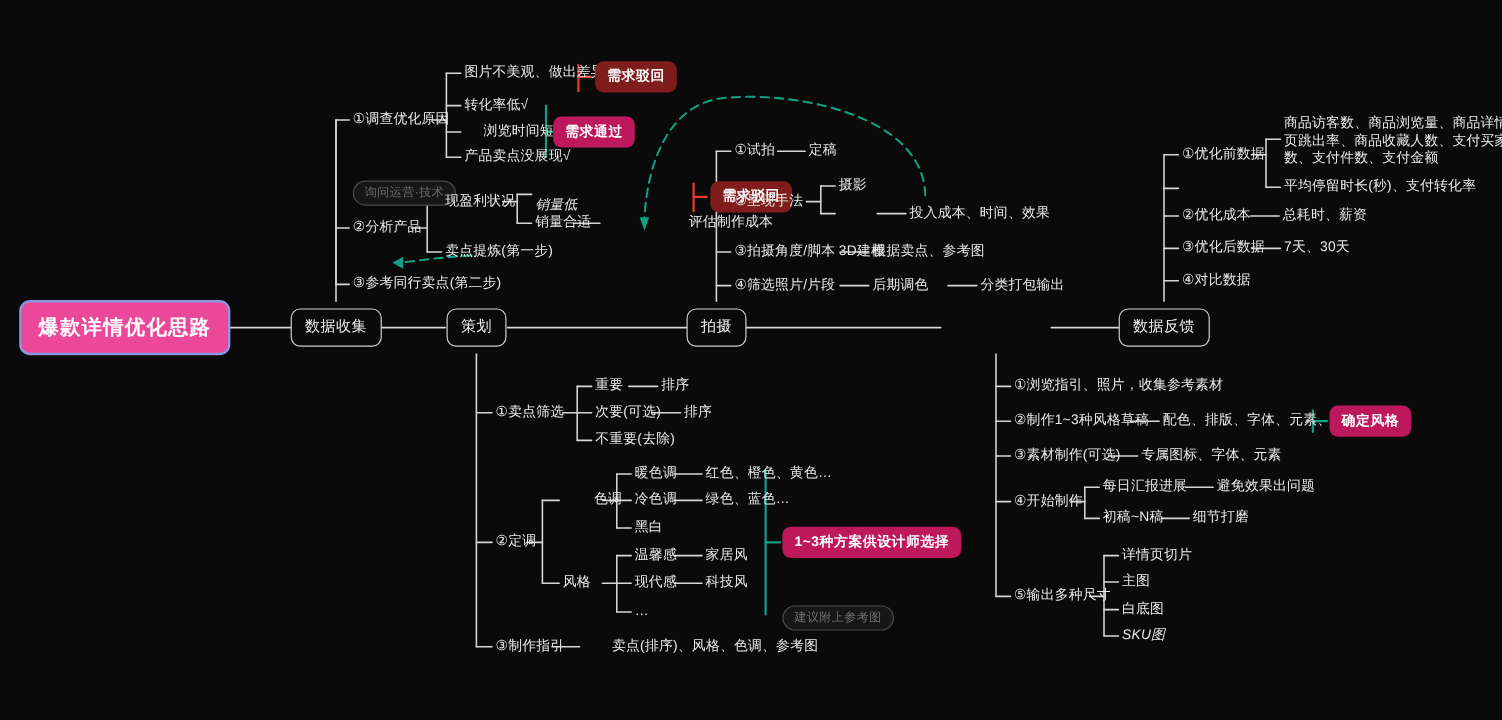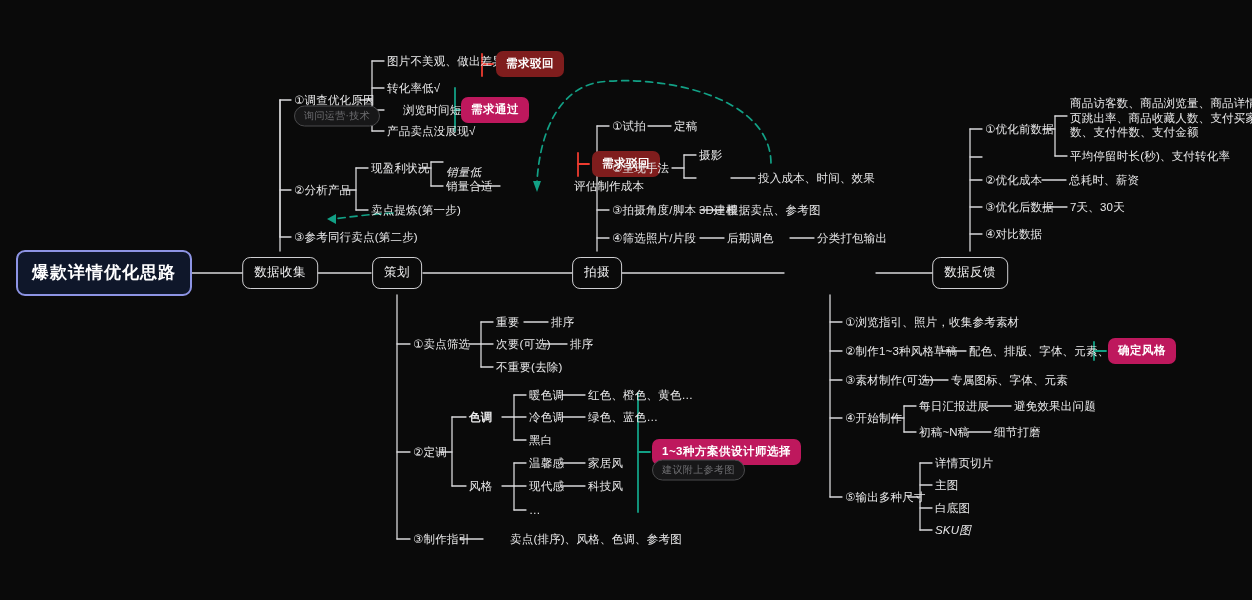--- a/index.html
+++ b/index.html
@@ -23,21 +23,21 @@
     font-size:11.5px;
     line-height:15px;
     white-space:nowrap;
     letter-spacing:.2px;
   }
   .nd.mid{transform:translateY(-50%);}
 
   
   .root{
     position:absolute;
-    background:#0f172a;
+    background:#ec4899;
     border:2px solid #8d94e4;
     border-radius:9px;
     color:#ffffff;
     font-size:17px;
     font-weight:bold;
     letter-spacing:1px;
     padding:9px 14px 10px 14px;
     transform:translateY(-50%);
     white-space:nowrap;
   }
@@ -76,20 +76,21 @@
     position:absolute;
     border:1px solid #4a4a4c;
     border-radius:11px;
     color:#6e6e71;
     background:#171718;
     font-size:10px;
     padding:2px 9px 3px 9px;
     transform:translateY(-50%);
     white-space:nowrap;
     letter-spacing:.4px;
+    margin-top:45px;
   }
 
   .multi{white-space:normal;width:188px;line-height:14.5px;}
 </style>
 </head>
 <body>
 
 <div id="stage">
 
   <svg id="wires" viewBox="0 0 1252 600">
@@ -292,21 +293,21 @@
   <div class="nd mid" style="left:817px;top:238px;">分类打包输出</div>
 
   <div class="nd mid" style="left:413px;top:344px;">①卖点筛选</div>
   <div class="nd mid" style="left:496px;top:322px;">重要</div>
   <div class="nd mid" style="left:551px;top:322px;">排序</div>
   <div class="nd mid" style="left:496px;top:344px;">次要(可选)</div>
   <div class="nd mid" style="left:570px;top:344px;">排序</div>
   <div class="nd mid" style="left:496px;top:367px;">不重要(去除)</div>
 
   <div class="nd mid" style="left:413px;top:452px;">②定调</div>
-  <div class="nd mid" style="left:469px;top:417px;font-weight:bold;">色调</div>
+  <div class="nd mid" style="left:495px;top:417px;">色调</div>
   <div class="nd mid" style="left:529px;top:395px;">暖色调</div>
   <div class="nd mid" style="left:588px;top:395px;">红色、橙色、黄色…</div>
   <div class="nd mid" style="left:529px;top:417px;">冷色调</div>
   <div class="nd mid" style="left:588px;top:417px;">绿色、蓝色…</div>
   <div class="nd mid" style="left:529px;top:440px;">黑白</div>
 
   <div class="nd mid" style="left:469px;top:486px;">风格</div>
   <div class="nd mid" style="left:529px;top:463px;">温馨感</div>
   <div class="nd mid" style="left:588px;top:463px;">家居风</div>
   <div class="nd mid" style="left:529px;top:486px;">现代感</div>

